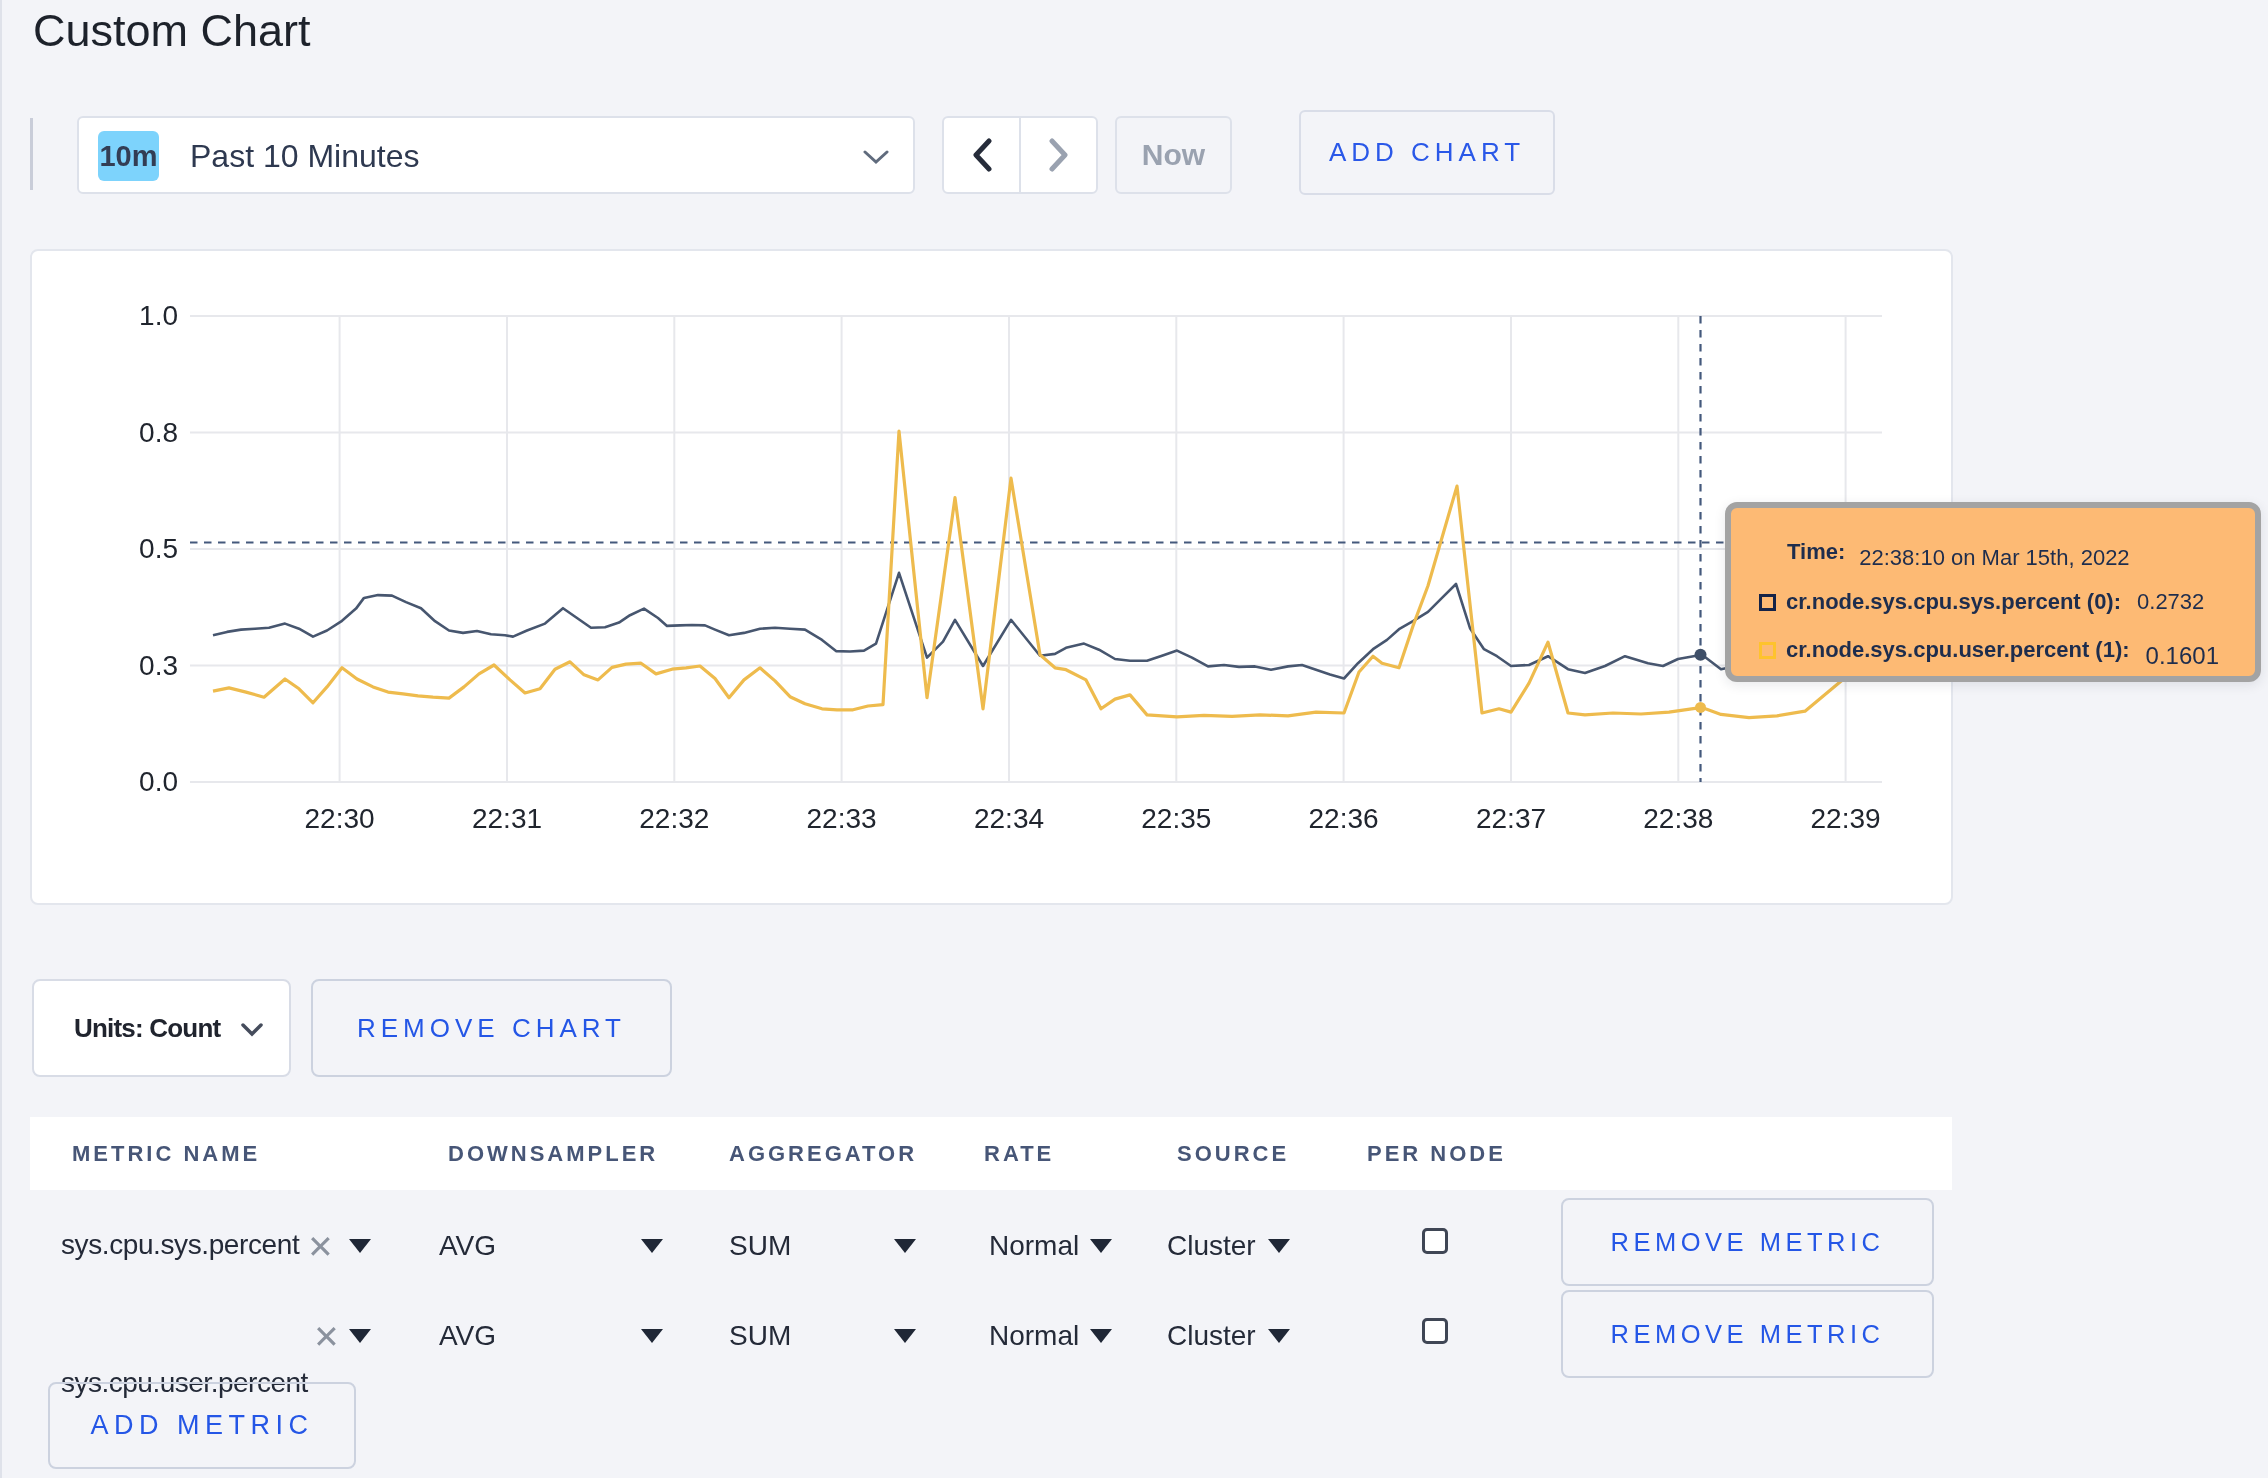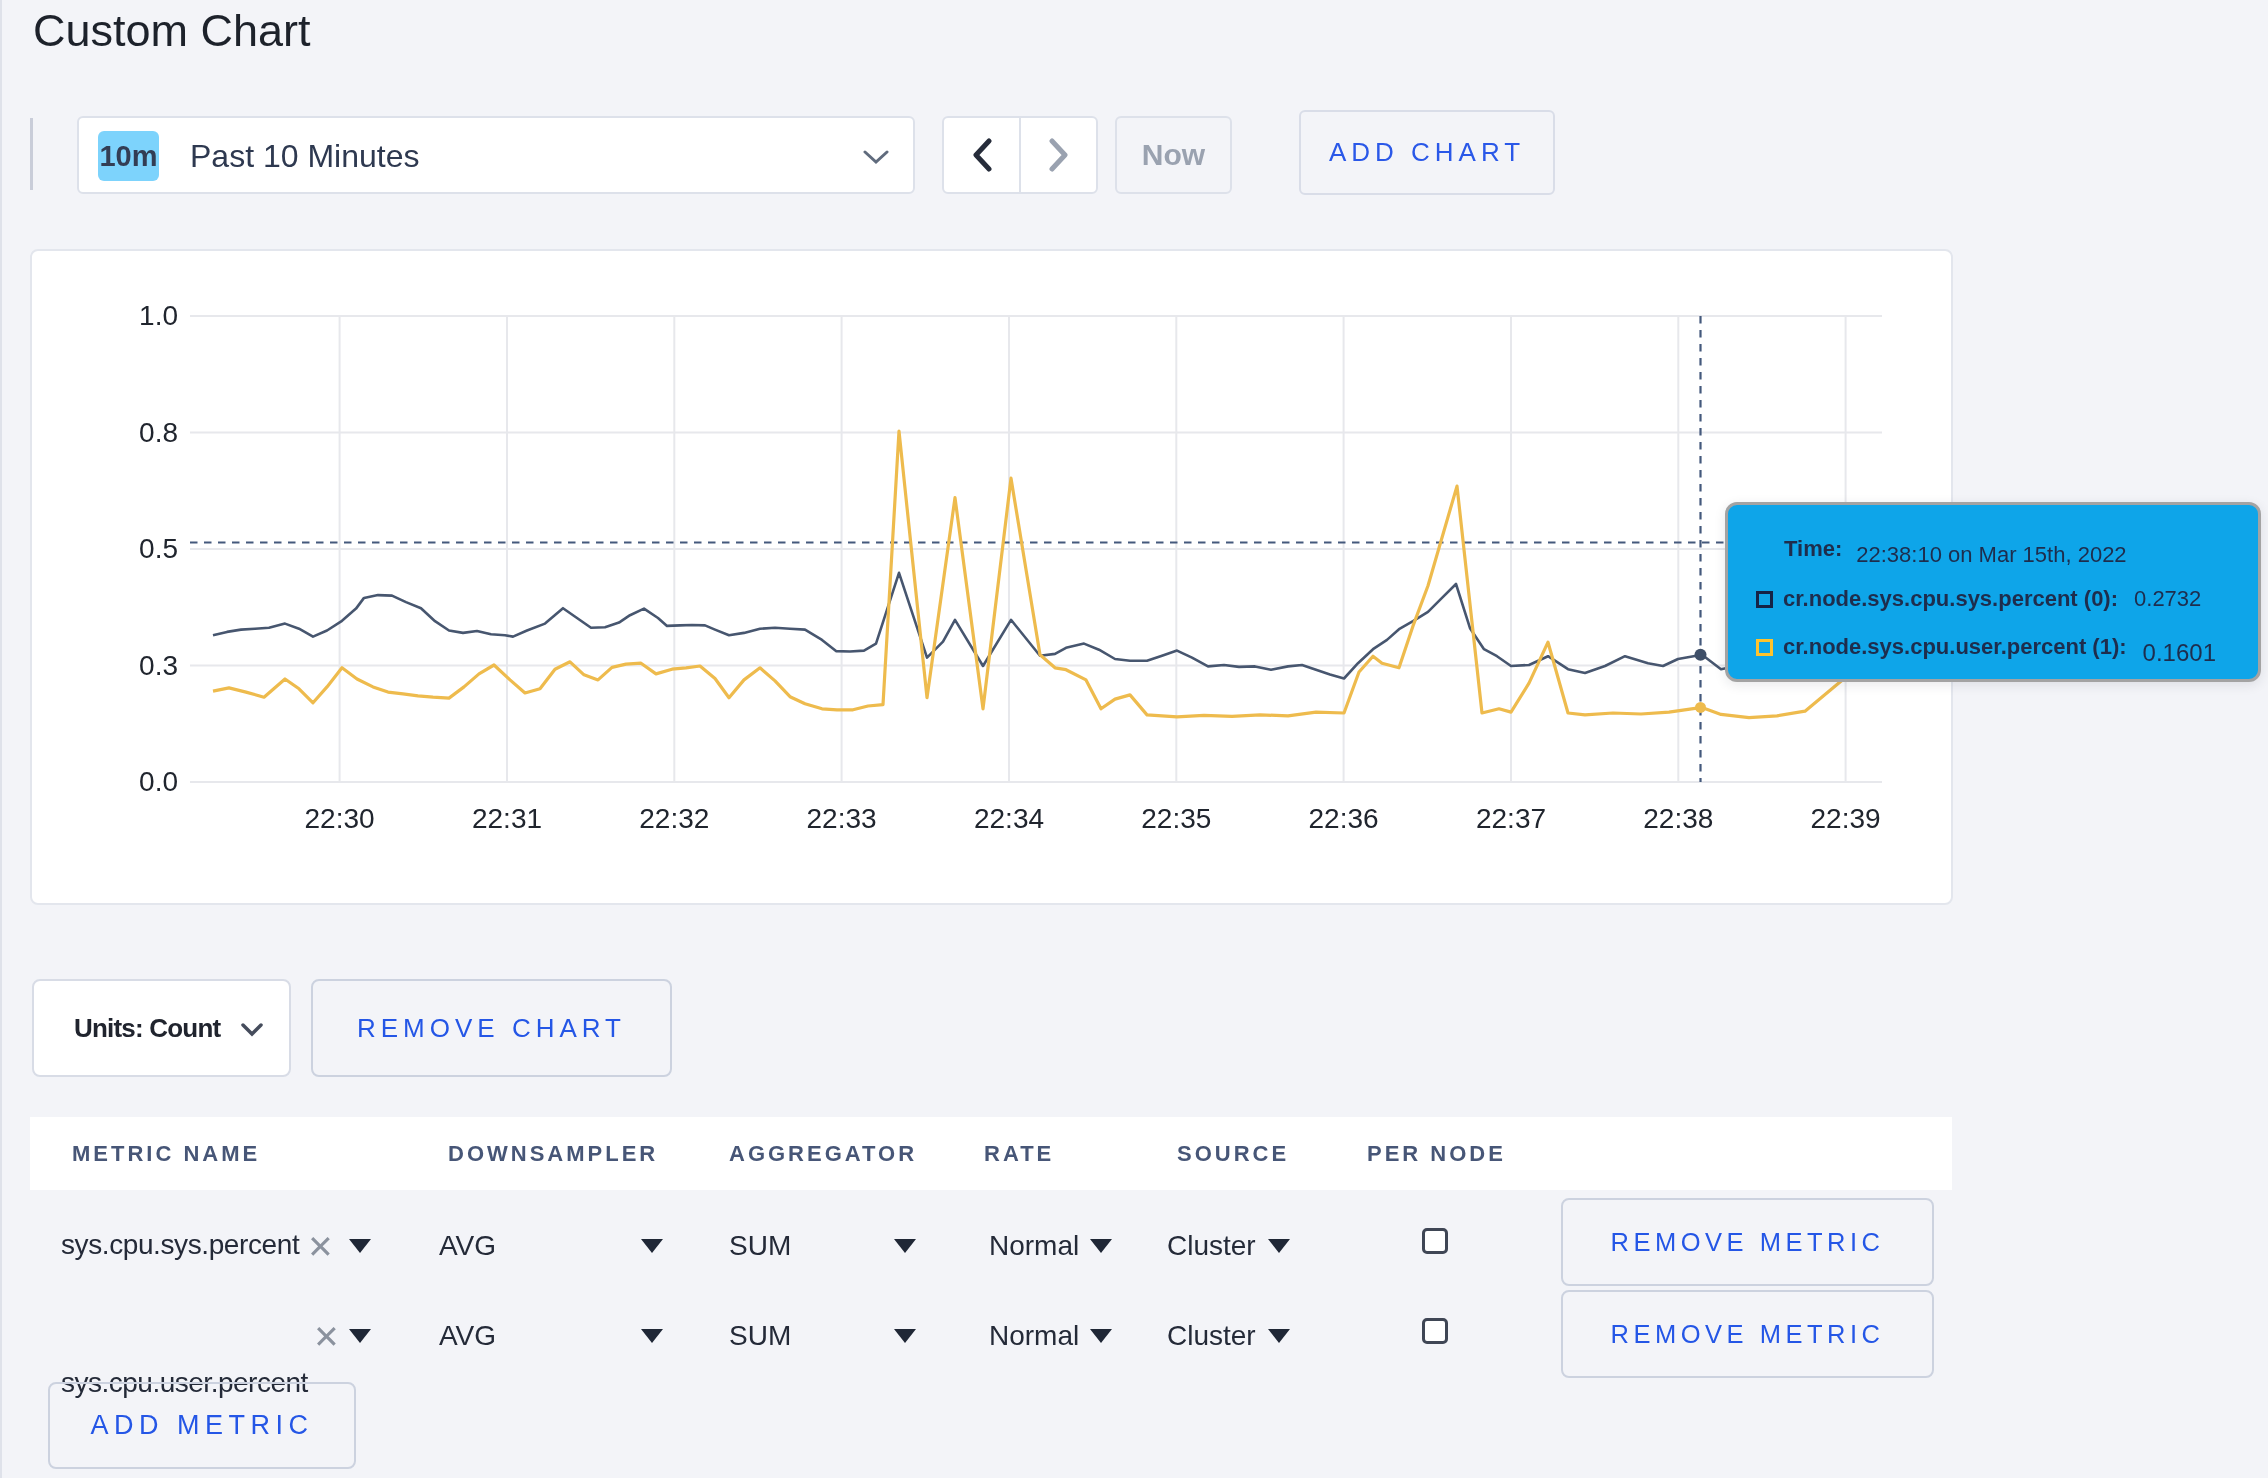--- a/index.html
+++ b/index.html
@@ -11,21 +11,21 @@
   .box { background:#ffffff; border:2px solid #dde1ea; border-radius:6px; }
   #timebox { left:77px; top:116px; width:838px; height:78px; }
   #badge { left:19px; top:13px; width:61px; height:50px; background:#7dd3fc; border-radius:6px; color:#333d54; font-size:29px; font-weight:bold; text-align:center; line-height:50px; }
   #timelabel { left:111px; top:0; height:78px; line-height:76px; font-size:32px; color:#2e3950; }
   #navgroup { left:942px; top:116px; width:156px; height:78px; display:flex; }
   #navgroup div { flex:1; display:flex; align-items:center; justify-content:center; }
   #navgroup div:first-child { border-right:2px solid #dde1ea; }
   #nowbtn { left:1115px; top:116px; width:117px; height:78px; border:2px solid #dde1ea; border-radius:6px; color:#9aa2b0; font-size:30px; font-weight:600; text-align:center; line-height:74px; }
   #addchart { left:1299px; top:110px; width:256px; height:85px; border:2px solid #d9dde8; border-radius:6px; color:#2a58e8; font-size:26px; font-weight:500; letter-spacing:5px; text-align:center; line-height:81px; }
   #panel { left:30px; top:249px; width:1923px; height:656px; background:#fff; border:2px solid #e3e6ed; border-radius:8px; }
-  #tooltip { left:1725px; top:502px; width:536px; height:180px; background:#0ea5e9; border:3px solid #a3a3a3; border-radius:12px; box-shadow:0 3px 12px rgba(30,40,60,.10); color:#1e2d4d; }
+  #tooltip { left:1725px; top:502px; width:536px; height:180px; background:#fdba74; border:6px solid #a3a3a3; border-radius:12px; box-shadow:0 3px 12px rgba(30,40,60,.10); color:#1e2d4d; }
   .ttrow { position:absolute; left:28px; display:flex; align-items:center; }
   .sq { width:17px; height:17px; display:inline-block; margin-right:10px; }
   #unitsbox { left:32px; top:979px; width:259px; height:98px; background:#fff; border:2px solid #d8dce6; border-radius:8px; }
   #unitslabel { left:40px; top:0; height:98px; line-height:94px; font-size:26px; letter-spacing:-0.8px; font-weight:700; color:#20242e; }
   .bluebtn { border:2px solid #ccd2df; border-radius:8px; color:#2456e6; font-size:26px; font-weight:500; letter-spacing:5px; text-align:center; }
   #removechart { left:311px; top:979px; width:361px; height:98px; line-height:94px; }
   #theader { left:30px; top:1117px; width:1922px; height:73px; background:#fff; }
   .hlabel { position:absolute; top:0; height:73px; line-height:73px; font-size:22px; font-weight:600; letter-spacing:3px; color:#475677; }
   .rowtext { position:absolute; font-size:28px; color:#242a38; }
   .mname { letter-spacing:-0.4px; }

